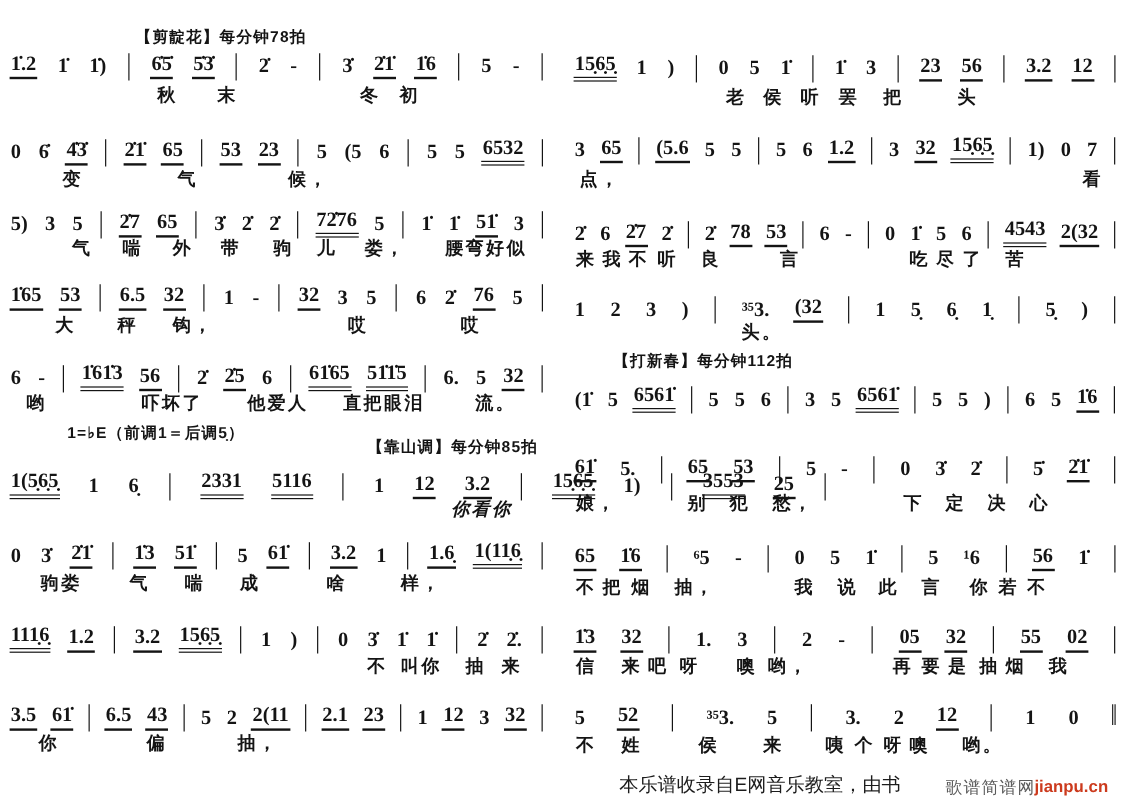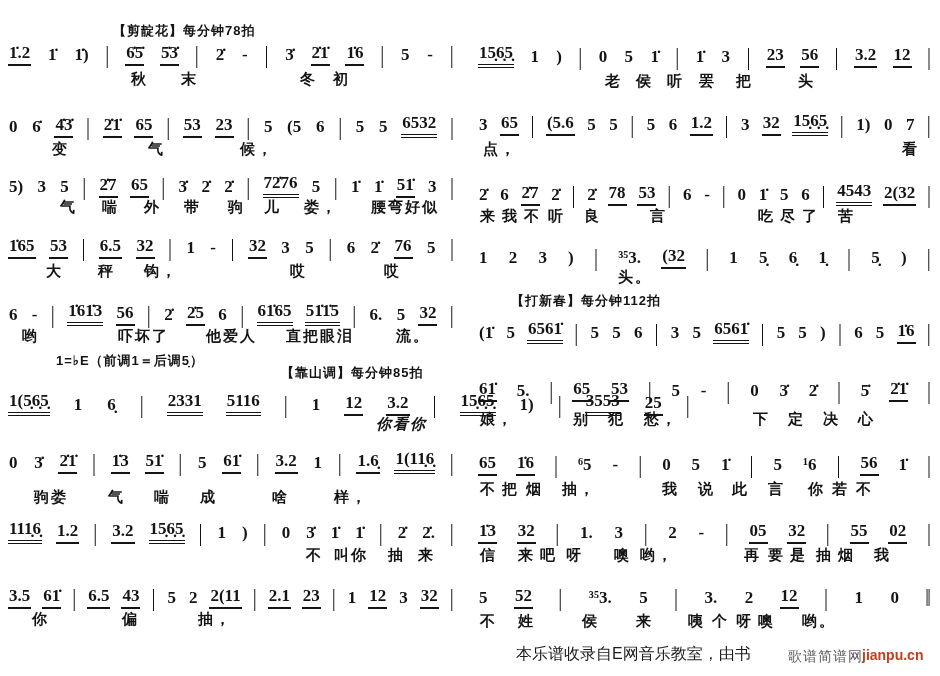--- a/index.html
+++ b/index.html
@@ -159,21 +159,21 @@
         <span class="tok bar">|</span>
       </div>
       <div class="lyr" style="top: 327px;">
         <span style="left: 14px;">哟</span>
         <span style="left: 110px;">吓坏了</span>
         <span style="left: 198px;">他爱人</span>
         <span style="left: 278px;">直把眼泪</span>
         <span style="left: 388px;">流。</span>
       </div>
       <div class="hdr" style="left: 48px; top: 352px;">1=♭E（前调1＝后调5̣）</div>
-      <div class="hdr" style="left: 273px; top: 364px;">【靠山调】每分钟85拍</div>
+      <div class="hdr" style="left: 298px; top: 364px;">【靠山调】每分钟85拍</div>
       <div class="notes" style="top: 390px; gap: 23px;">
         <span class="tok u2">1(5̣6̣5̣</span>
         <span class="tok">1</span>
         <span class="tok">6̣</span>
         <span class="tok bar">|</span>
         <span class="tok u2">2331</span>
         <span class="tok u2">5116</span>
         <span class="tok bar">|</span>
         <span class="tok">1</span>
         <span class="tok u1">12</span>
@@ -200,21 +200,21 @@
         <span class="tok">5</span>
         <span class="tok u1">61̇</span>
         <span class="tok bar">|</span>
         <span class="tok u1">3.2</span>
         <span class="tok">1</span>
         <span class="tok bar">|</span>
         <span class="tok u1">1.6̣</span>
         <span class="tok u2">1(11̣6̣</span>
         <span class="tok bar">|</span>
       </div>
-      <div class="lyr" style="top: 488px;">
+      <div class="lyr" style="top: 477px;">
         <span style="left: 26px;">驹娄</span>
         <span style="left: 100px;">气</span>
         <span style="left: 146px;">喘</span>
         <span style="left: 192px;">成</span>
         <span style="left: 264px;">啥</span>
         <span style="left: 326px;">样，</span>
       </div>
       <div class="notes" style="top: 518px;">
         <span class="tok u2">111̣6̣</span>
         <span class="tok u1">1.2</span>

